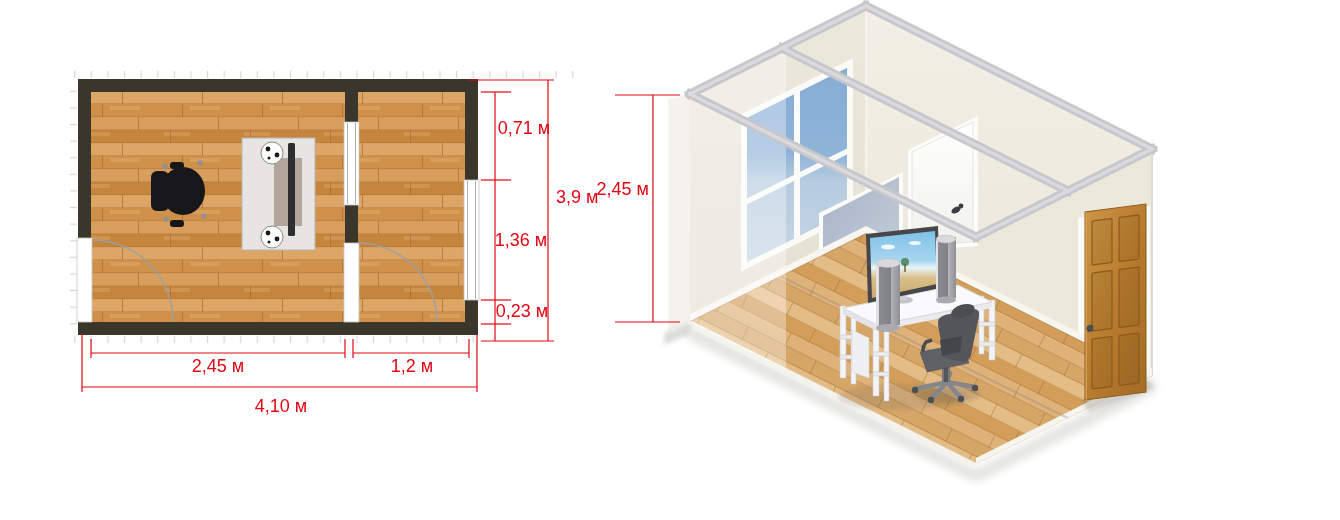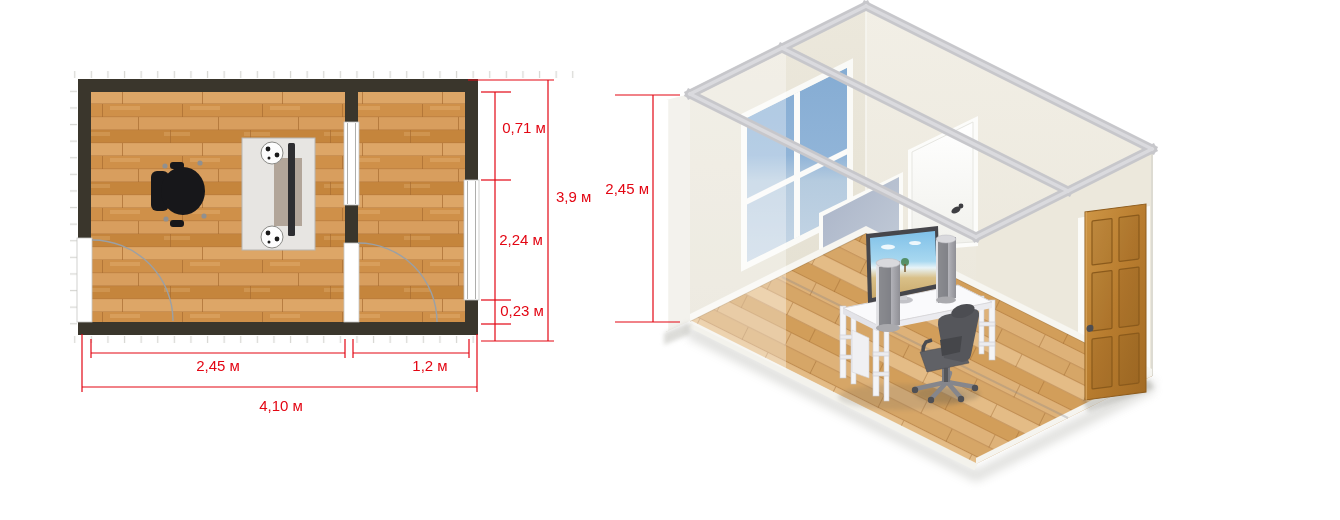--- a/index.html
+++ b/index.html
@@ -1,19 +1,19 @@
 <!DOCTYPE html>
 <html><head>
 <meta charset="utf-8">
 <style>
   html,body{margin:0;padding:0;background:#ffffff;}
   #canvas{position:relative;width:1340px;height:520px;background:#ffffff;overflow:hidden;
           font-family:"Liberation Sans",sans-serif;}
   #scene-svg{position:absolute;left:0;top:0;}
-  .dim{position:absolute;color:#e30613;font-size:15px;line-height:18px;white-space:nowrap;}
+  .dim{position:absolute;color:#e30613;font-size:18px;line-height:18px;white-space:nowrap;}
   .dim.c{transform:translateX(-50%);}
   .dim.r{transform:translateX(-100%);}
 </style>
 </head>
 <body>
 
 <div id="canvas">
 
 <svg id="scene-svg" width="1340" height="520" viewBox="0 0 1340 520">
   <defs>
@@ -347,21 +347,21 @@
 
     <g stroke="#e30613" stroke-width="1.2">
       <line x1="653" y1="95" x2="653" y2="322"></line>
       <line x1="615" y1="95" x2="680" y2="95"></line>
       <line x1="615" y1="322" x2="680" y2="322"></line>
     </g>
   </g>
 </svg>
 
 <div class="dim c" style="left:524px;top:119px;">0,71 м</div>
-<div class="dim c" style="left:521px;top:231px;">2,24 м</div>
+<div class="dim c" style="left:521px;top:231px;">1,36 м</div>
 <div class="dim c" style="left:522px;top:302px;text-align:right;">0,23 м</div>
 <div class="dim" style="left:556px;top:188px;">3,9 м</div>
 <div class="dim c" style="left:218px;top:357px;">2,45 м</div>
-<div class="dim c" style="left:430px;top:357px;">1,2 м</div>
+<div class="dim c" style="left:412px;top:357px;">1,2 м</div>
 <div class="dim c" style="left:281px;top:397px;">4,10 м</div>
 <div class="dim r" style="left:649px;top:180px;">2,45 м</div>
 
 </div>
 
 </body></html>

